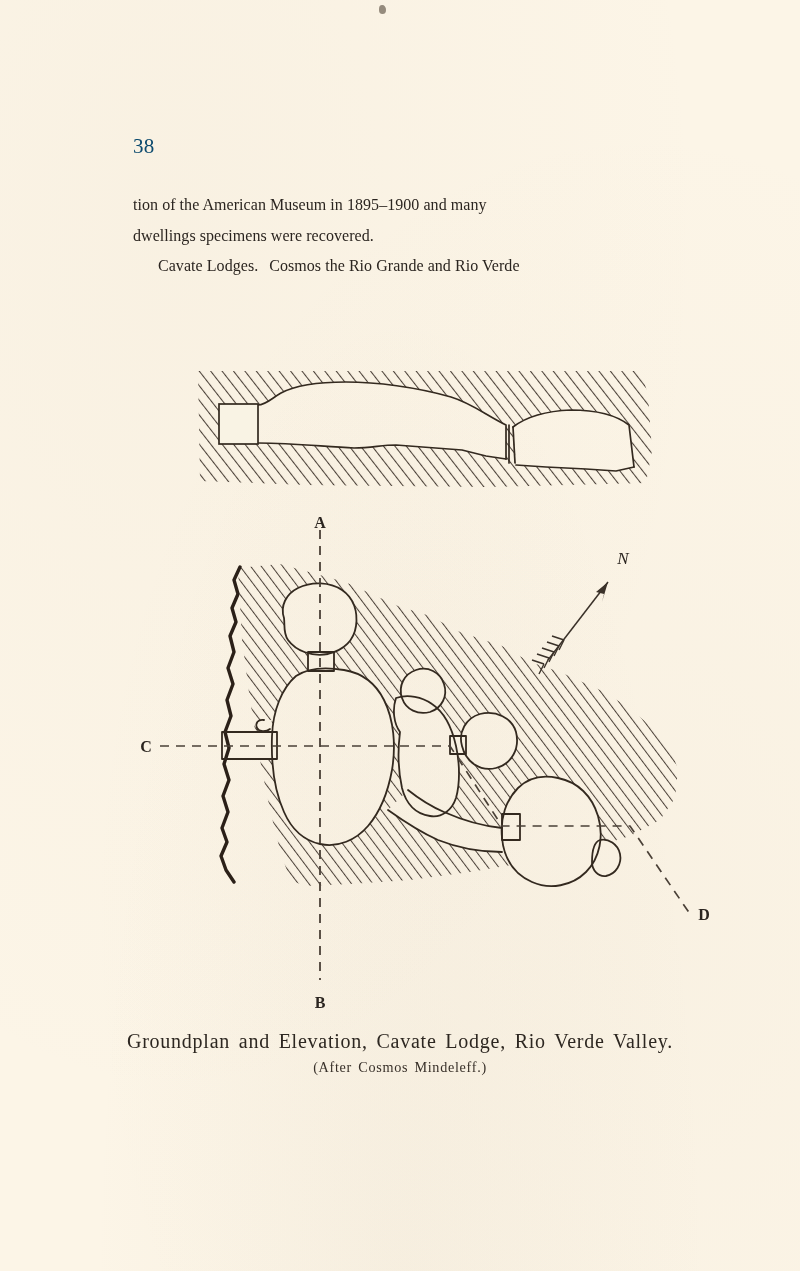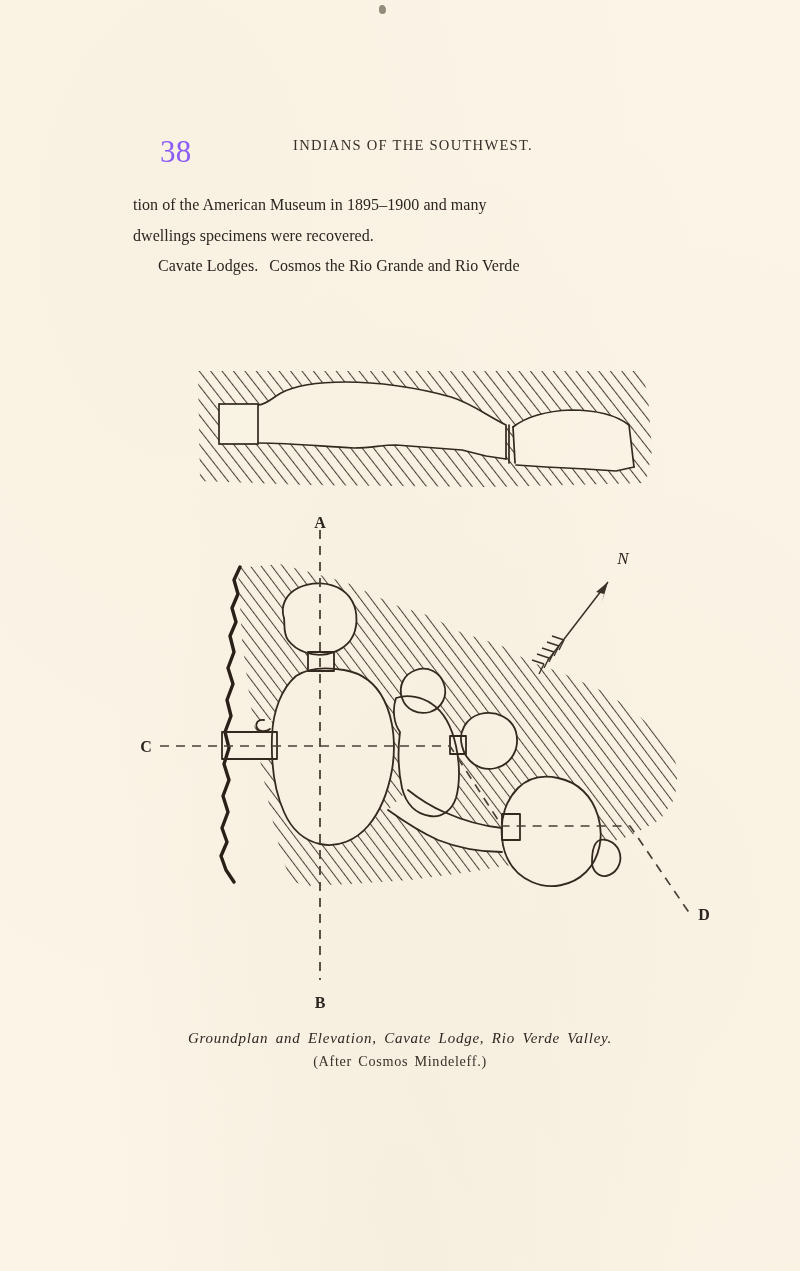--- a/index.html
+++ b/index.html
@@ -44,24 +44,23 @@
     position: absolute;
     left: 133px;
     top: 134px;
     width: 534px;
     height: 26px;
   }
   .folio {
     position: absolute;
     left: 0;
     top: 0;
-    font-size: 31px;
+    font-size: 21px;
     letter-spacing: 0.3px;
-    color: #8b5cf6;
-    margin-left: 27px;
+    color: #0c4a6e;
   }
   .head-title {
     position: absolute;
     left: 0;
     top: 3px;
     width: 534px;
     text-align: center;
     font-size: 14.6px;
     letter-spacing: 1.25px;
     color: #37302a;
@@ -120,44 +119,42 @@
 
   
   .caption {
     position: absolute;
     left: 100px;
     top: 1030px;
     width: 600px;
     text-align: center;
   }
   .caption-main {
-    font-size: 15px;
+    font-size: 20px;
     letter-spacing: 0.75px;
     color: #2d2721;
     word-spacing: 3px;
-    font-style: italic;
   }
   .caption-sub {
     margin-top: 6px;
     font-size: 14.2px;
     letter-spacing: 0.7px;
     color: #372f28;
     word-spacing: 2px;
     text-align: center;
   }
 </style>
 </head>
 <body>
 
 <div class="paper-grain"></div>
 <div class="speck"></div>
 
 <div class="running-head">
   <span class="folio">38</span>
-  <span class="head-title">INDIANS OF THE SOUTHWEST.</span>
 </div>
 
 <div class="body-text">
   <div class="line"><span>tion of the American Museum in 1895–1900 and many</span></div>
   <div class="line"><span>dwellings specimens were recovered.</span></div>
   <div class="line indent"><span class="ital">Cavate Lodges.</span><span class="gap"></span><span>Cosmos the Rio Grande and Rio Verde</span></div>
 </div>
 
 <div class="figure-block">
 

